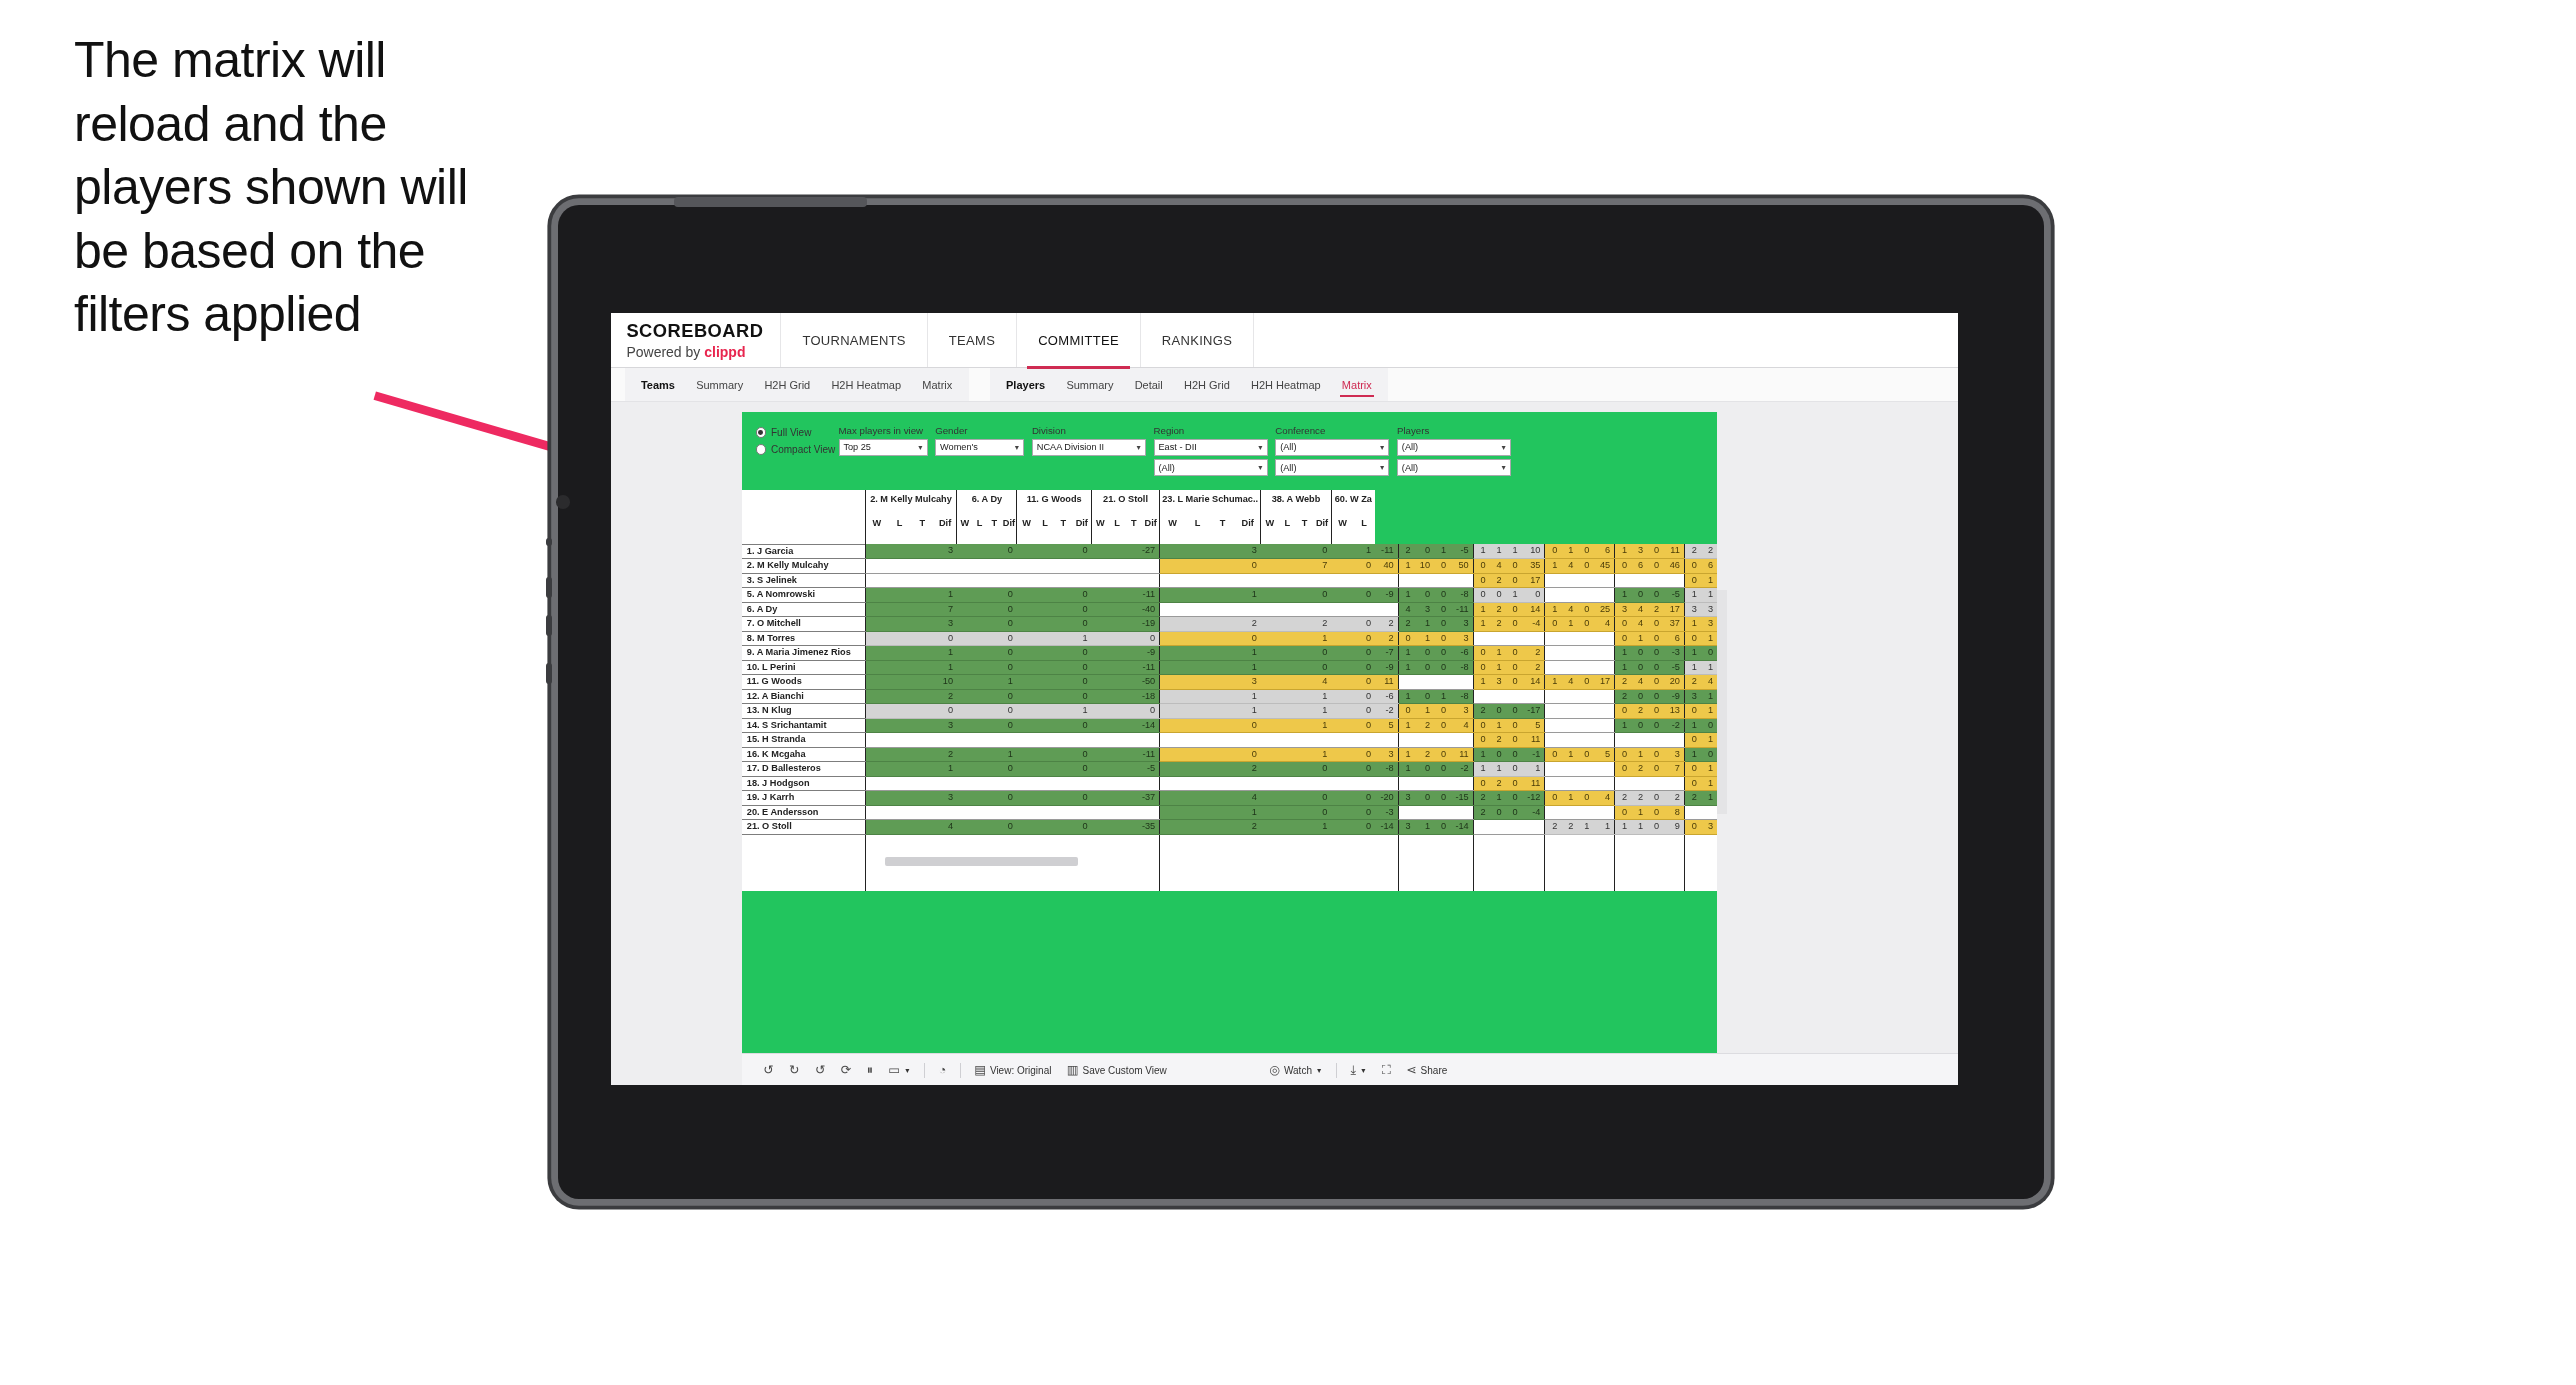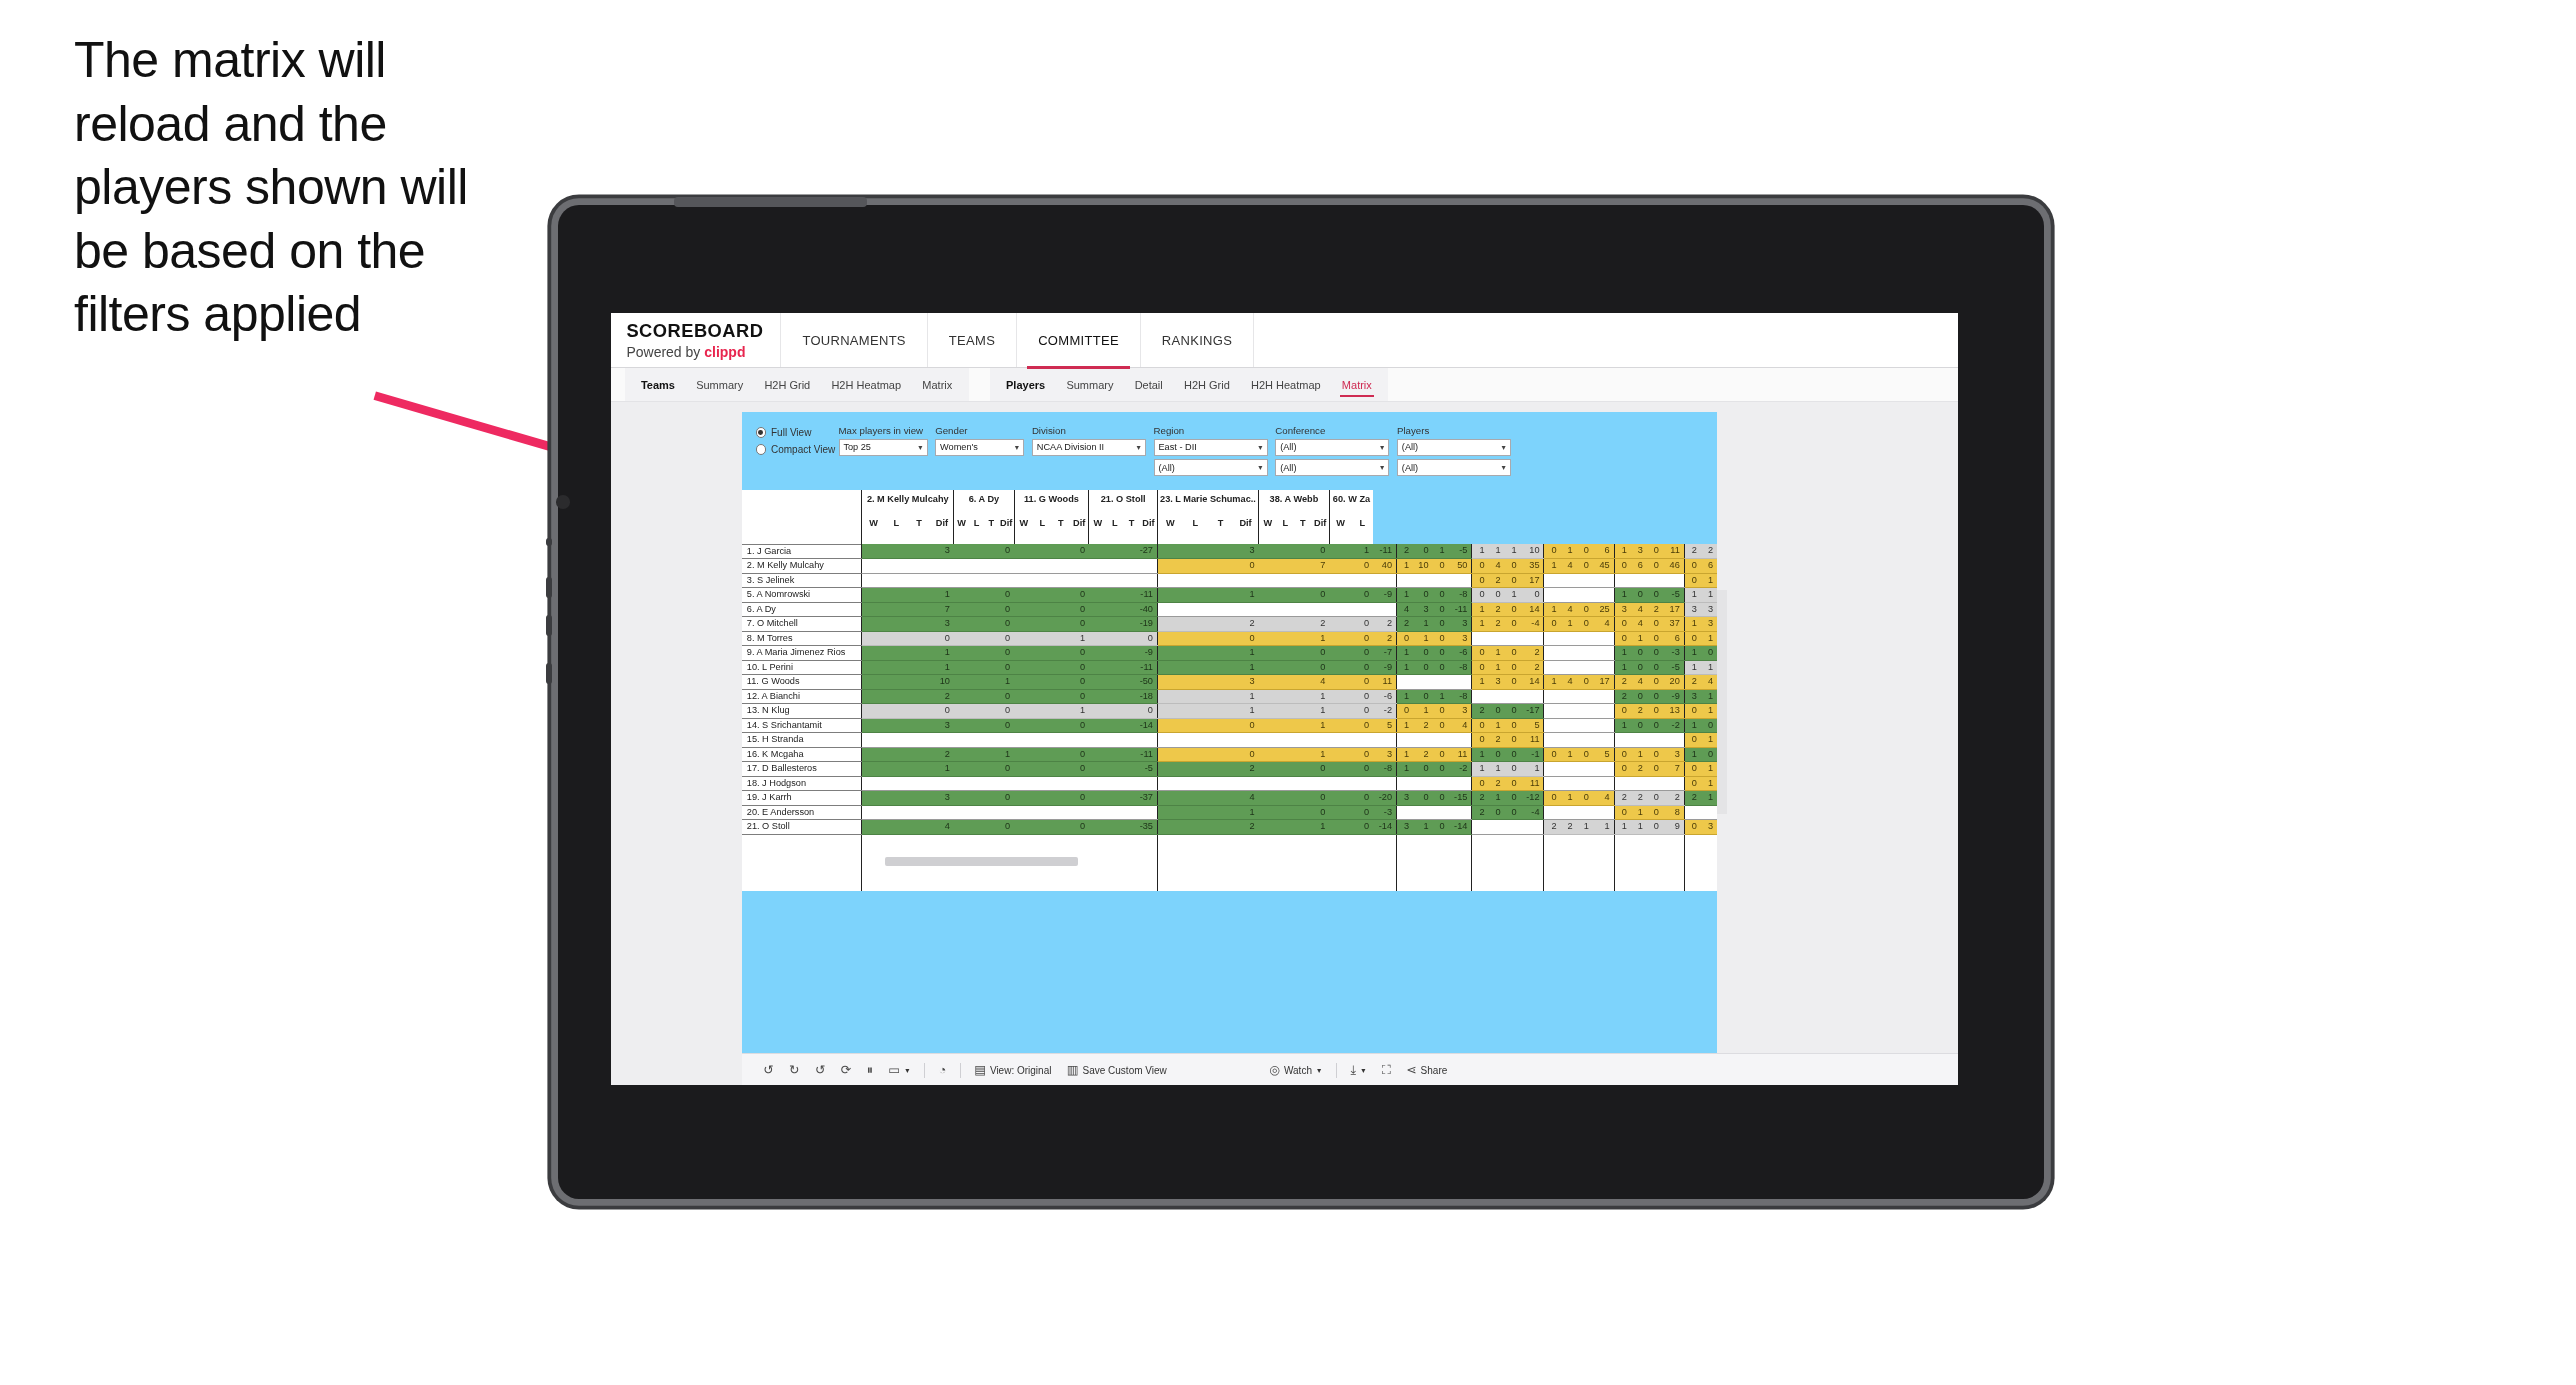--- a/index.html
+++ b/index.html
@@ -47,38 +47,38 @@
   
   .subnav{height:33px;background:#fafafa;border-bottom:1px solid #e3e3e6;display:flex;align-items:center;padding-left:13.5px;gap:0px;}
   .subgroup{display:flex;align-items:center;background:#f2f2f4;height:100%;padding:0 5.8px;}
   .subgroup.sep{margin-left:21px;}
   .subitem{font-size:11px;color:#444;padding:0 10.6px;cursor:pointer;position:relative;height:100%;display:flex;align-items:center;}
   .subitem.head{font-weight:bold;color:#111;}
   .subitem.active{color:#cf2b52;}
   .subitem.active:after{content:"";position:absolute;left:8.7px;right:8.7px;bottom:3.9px;height:1.9px;background:#cf2b52;}
   
   .canvas{background:#eeeef0;height:calc(100% - 54px - 33px);position:relative;}
-  .sheet{position:absolute;left:131px;top:9.7px;width:975px;bottom:0;background:#7dd3fc;}
+  .sheet{position:absolute;left:131px;top:9.7px;width:975px;bottom:0;background:#22c55e;}
   
   .filters{display:flex;padding:13.5px 0 0 13.5px;gap:0;font-size:9.7px;color:#333;}
   .viewtoggle{width:83px;padding-top:1.9px;}
   .radio-row{display:flex;align-items:center;gap:4.8px;margin-bottom:5.8px;font-size:10px;}
   .radio{width:8.7px;height:8.7px;border:1px solid #777;border-radius:50%;display:inline-block;position:relative;background:#fff;}
   .radio.on:after{content:"";position:absolute;left:1.9px;top:1.9px;width:4.8px;height:4.8px;border-radius:50%;background:#333;}
   .fgroup{width:89px;margin-right:7.7px;}
   .fgroup.wide{width:114px;}
   .flabel{font-size:9.7px;color:#333;margin-bottom:2.9px;white-space:nowrap;}
   .fsel{height:14.5px;border:1px solid #a9a9ad;background:#fff;display:flex;align-items:center;justify-content:space-between;padding:0 2.9px 0 3.9px;font-size:9.2px;color:#222;margin-bottom:3.9px;cursor:pointer;}
   .fsel .car{font-size:6.8px;color:#444;}
   
   .matrixwrap{margin-top:9.7px;padding-left:0;position:relative;}
   table.mx{border-collapse:collapse;font-size:9.2px;color:#222;table-layout:fixed;margin-left:0;padding-left:44px;}
   table.mx td,table.mx th{padding:0;margin:0;}
   .rowhdr{width:143px;height:13.5px;line-height:13.5px;padding-left:4.8px !important;
-          border-bottom:1px solid #7d7d7d;text-align:left;font-weight:normal;
+          border-bottom:1px solid #7d7d7d;text-align:left;font-weight:bold;
           font-size:9.2px;white-space:nowrap;overflow:hidden;background:#fff;}
   .colhdr{height:54px;vertical-align:top;border-left:1.5px solid #222;background:#fff;}
   .colhdr .pname{font-size:9.2px;text-align:center;padding-top:4.8px;white-space:nowrap;overflow:hidden;}
   .colhdr .subs{display:flex;margin-top:13.5px;}
   .colhdr .subs span{flex:1;text-align:center;font-size:9.2px;}
   .cell{height:13.5px;line-height:13.5px;text-align:right;padding-right:3.9px !important;font-size:9.2px;border-bottom:1px solid #fff;}
   .cw{width:25px;}
   .cd{width:29px;}
   .grp-start{border-left:1.5px solid #222;}
   .v-win{background:#5f9c55;color:#1d3318;border-bottom:1px solid #4d8345;}

